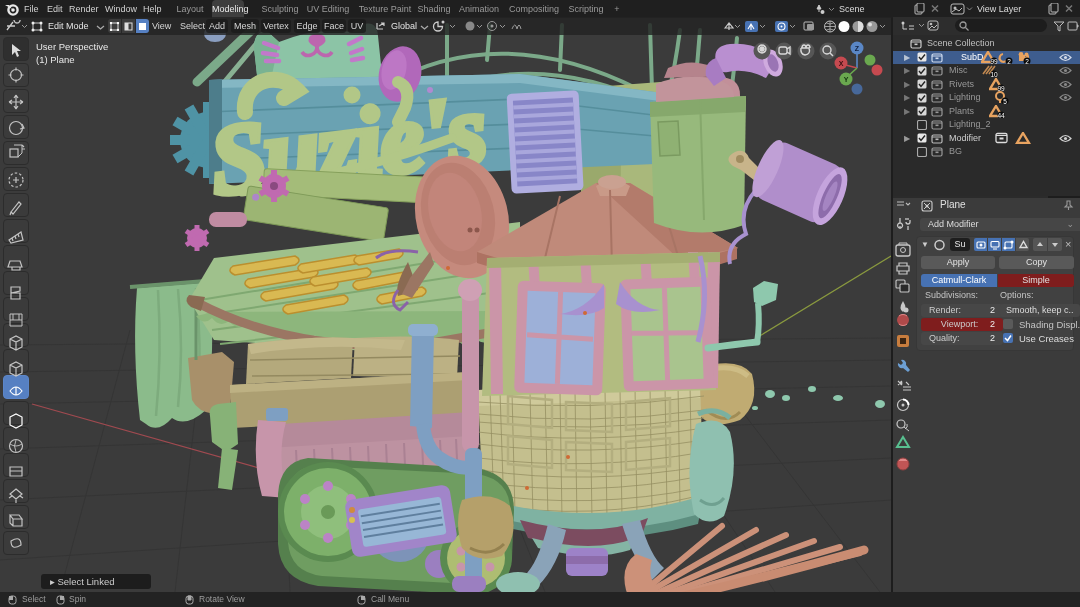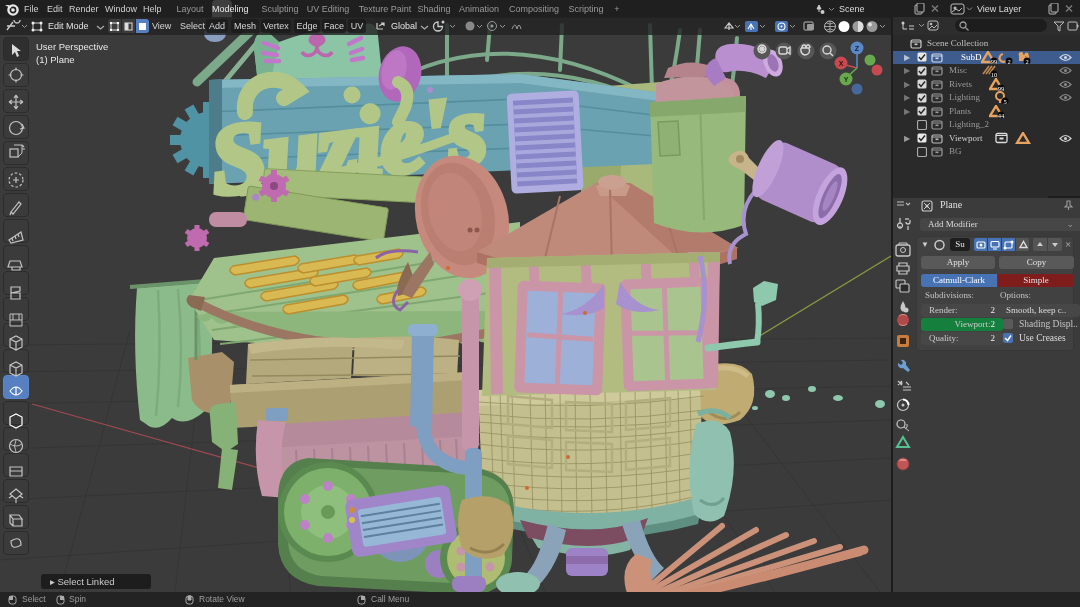--- a/index.html
+++ b/index.html
@@ -10,21 +10,21 @@
 .menu{position:absolute;top:4px;color:#d2d2d2;white-space:nowrap;text-align:right;}
 .wtab{position:absolute;top:0;height:18px;line-height:19px;color:#9a9a9a;font-size:9px;border-radius:4px 4px 0 0;text-align:center;white-space:nowrap;}
 .wtab.act{background:#3e3e3e;color:#eaeaea;}
 
 #vph{position:absolute;left:0;top:17px;width:891px;height:18px;background:rgba(35,35,35,0.82);color:#d0d0d0;font-size:9px;}
 .hbtn{position:absolute;top:2px;height:14px;line-height:14px;background:rgba(28,28,28,0.8);border-radius:3px;color:#d6d6d6;text-align:center;white-space:nowrap;}
 .hmenu{position:absolute;top:2px;height:14px;line-height:14px;color:#d6d6d6;white-space:nowrap;}
 
 .tbtn{position:absolute;left:3px;width:26px;height:24px;background:#3b3b3b;border:1px solid #2c2c2c;border-radius:4px;box-sizing:border-box;}
 
-#rcol{position:absolute;left:893px;top:17px;width:155px;height:575px;background:#2b2b2b;font-family:Liberation Serif, serif;}
+#rcol{position:absolute;left:893px;top:17px;width:155px;height:575px;background:#2b2b2b;}
 #outliner{position:absolute;left:0;top:0;width:187px;height:179px;background:#2a2a2a;}
 #outlhead{position:absolute;left:0;top:0;width:187px;height:18px;background:#2d2d2d;}
 .orow{position:absolute;left:0;width:187px;height:13px;font-size:9px;color:#c0c0c0;line-height:13px;}
 #props{position:absolute;left:0;top:181px;width:187px;height:394px;background:#3b3b3b;}
 #ptabs{position:absolute;left:0;top:181px;width:21px;height:394px;background:#2a2a2a;}
 #status{position:absolute;left:0;top:592px;width:1080px;height:15px;background:#232323;color:#9d9d9d;font-size:8.5px;line-height:15px;}
 .pbtn{position:absolute;height:13px;line-height:13px;background:#545454;border-radius:3px;color:#e2e2e2;font-size:9px;text-align:center;white-space:nowrap;overflow:hidden;}
 .plabel{position:absolute;font-size:9px;color:#c4c4c4;white-space:nowrap;}
 </style></head>
 <body>
@@ -487,21 +487,21 @@
         <circle cx="9" cy="8" r="4.6" fill="none" stroke="#e8e8e8" stroke-width="2.4"></circle>
         <circle cx="9" cy="8" r="1.8" fill="#eee"></circle>
         <path d="M1,3 L8,7 L5,3 Z" fill="#e8e8e8"></path>
       </svg>
  <span class="menu" style="left:24px">File</span>
  <span class="menu" style="left:47px">Edit</span>
  <span class="menu" style="left:69px">Render</span>
  <span class="menu" style="left:105px">Window</span>
  <span class="menu" style="left:143px">Help</span>
  <span class="wtab" style="left:172px;width:36px">Layout</span>
- <span class="wtab act" style="left:212px;width:20px">Modeling</span>
+ <span class="wtab act" style="left:212px;width:32px">Modeling</span>
  <span class="wtab" style="left:258px;width:44px">Sculpting</span>
  <span class="wtab" style="left:303px;width:50px">UV Editing</span>
  <span class="wtab" style="left:355px;width:60px">Texture Paint</span>
  <span class="wtab" style="left:413px;width:42px">Shading</span>
  <span class="wtab" style="left:454px;width:50px">Animation</span>
  <span class="wtab" style="left:505px;width:58px">Compositing</span>
  <span class="wtab" style="left:563px;width:46px">Scripting</span>
  <span class="wtab" style="left:610px;width:14px">+</span>
  <svg class="abs" style="left:814px;top:3px" width="22" height="12" viewBox="0 0 22 12">
         <path d="M5,2 L7,6 L3,6 Z M5,6 L5,9" stroke="#ccc" fill="#ccc" stroke-width="1"></path>
@@ -822,21 +822,21 @@
           <span class="abs" style="left:11px;top:0px;color:#999;font-size:8px">▶</span>
           <svg class="abs" style="left:24px;top:1.5px" width="10" height="10" viewBox="0 0 10 10">
             <rect x="0.5" y="0.5" width="9" height="9" rx="1.5" fill="#e8e8e8"></rect>
             <path d="M2,5 l2,2.5 l4,-5" stroke="#222" stroke-width="1.4" fill="none"></path>
           </svg>
           <svg class="abs" style="left:38px;top:1px" width="12" height="11" viewBox="0 0 12 11">
             <rect x="1" y="2" width="10" height="8" rx="1.5" fill="none" stroke="#bbb" stroke-width="1.2"></rect>
             <path d="M1,4 l10,0" stroke="#bbb"></path>
             <rect x="4.5" y="5.5" width="3" height="1.6" fill="#bbb"></rect>
           </svg>
-          <span class="abs" style="left:56px">Viewport</span>
+          <span class="abs" style="left:56px">Modifier</span>
           <svg class="abs" style="left:102px;top:0.5px" width="42" height="12" viewBox="0 0 42 12">
             <rect x="1" y="1.5" width="11" height="9" rx="1.5" fill="none" stroke="#ddd" stroke-width="1.3"></rect>
             <path d="M1,3.5 l11,0" stroke="#ddd"></path>
             <rect x="4.5" y="5.5" width="4" height="2" fill="#ddd"></rect>
             <path d="M28,1 L34,11 L22,11 Z" fill="none" stroke="#e8a360" stroke-width="2.4"></path>
           </svg>
           <svg class="abs" style="left:166px;top:2px" width="13" height="9" viewBox="0 0 13 9">
             <path d="M1,4.5 Q6.5,-1.5 12,4.5 Q6.5,10.5 1,4.5 Z" fill="none" stroke="#d0d0d0" stroke-width="1.2"></path>
             <circle cx="6.5" cy="4.5" r="1.6" fill="#d0d0d0"></circle>
           </svg>
@@ -892,21 +892,21 @@
           <path d="M19,5 l3,4 l3,-4 Z" fill="#ccc"></path>
         </svg>
   <span class="abs" style="left:172px;top:40px;color:#bbb;font-size:11px">×</span>
   <div class="pbtn" style="left:28px;top:58px;width:74px;background:#595959">Apply</div>
   <div class="pbtn" style="left:106px;top:58px;width:75px;background:#595959">Copy</div>
   <div class="pbtn" style="left:28px;top:76px;width:76px;background:#4772b3;border-radius:3px 0 0 3px;color:#fff">Catmull-Clark</div>
   <div class="pbtn" style="left:105px;top:76px;width:76px;background:#7f1d1d;border-radius:0 3px 3px 0">Simple</div>
   <span class="plabel" style="left:32px;top:92px">Subdivisions:</span>
   <span class="plabel" style="left:107px;top:92px">Options:</span>
   <div class="pbtn" style="left:28px;top:106px;width:74px;background:#474747;text-align:left;padding-left:8px;color:#ccc">Render:<span style="float:right;margin-right:8px;color:#eee">2</span></div>
-  <div class="pbtn" style="left:28px;top:120px;width:74px;background:#15803d;text-align:right;padding-left:8px;color:#ccc">Viewport:<span style="float:right;margin-right:8px;color:#eee">2</span></div>
+  <div class="pbtn" style="left:28px;top:120px;width:74px;background:#7f1d1d;text-align:center;padding-left:8px;color:#ccc">Viewport:<span style="float:right;margin-right:8px;color:#eee">2</span></div>
   <div class="pbtn" style="left:28px;top:134px;width:74px;background:#474747;text-align:left;padding-left:8px;color:#ccc">Quality:<span style="float:right;margin-right:8px;color:#eee">2</span></div>
   <div class="pbtn" style="left:107px;top:106px;width:74px;background:#474747;text-align:left;padding-left:6px;color:#ddd;font-size:9px">Smooth, keep c..</div>
   <span class="abs" style="left:110px;top:121px;width:10px;height:10px;background:#5a5a5a;border-radius:2px"></span>
   <span class="plabel" style="left:126px;top:121px;font-size:9.5px">Shading Displ..</span>
   <span class="abs" style="left:110px;top:135px;width:10px;height:10px;background:#4772b3;border-radius:2px"></span>
   <svg class="abs" style="left:110px;top:135px" width="10" height="10" viewBox="0 0 10 10">
           <path d="M2,5 l2.5,2.5 L8,2.5" stroke="#fff" stroke-width="1.5" fill="none"></path>
         </svg>
   <span class="plabel" style="left:126px;top:135px;font-size:9.5px;color:#ddd">Use Creases</span>
  </div>

